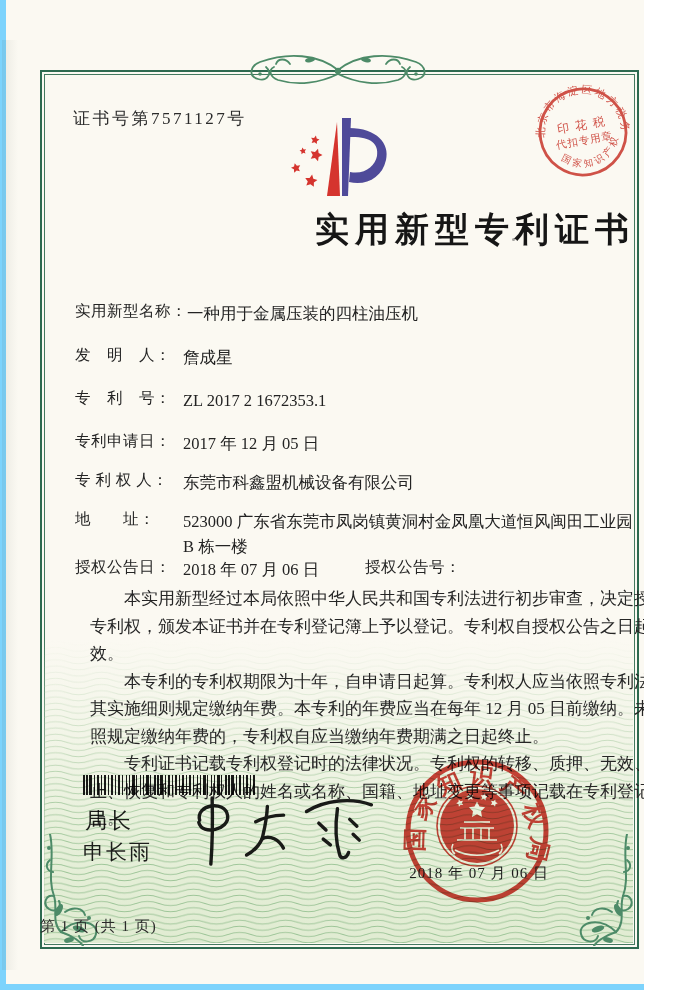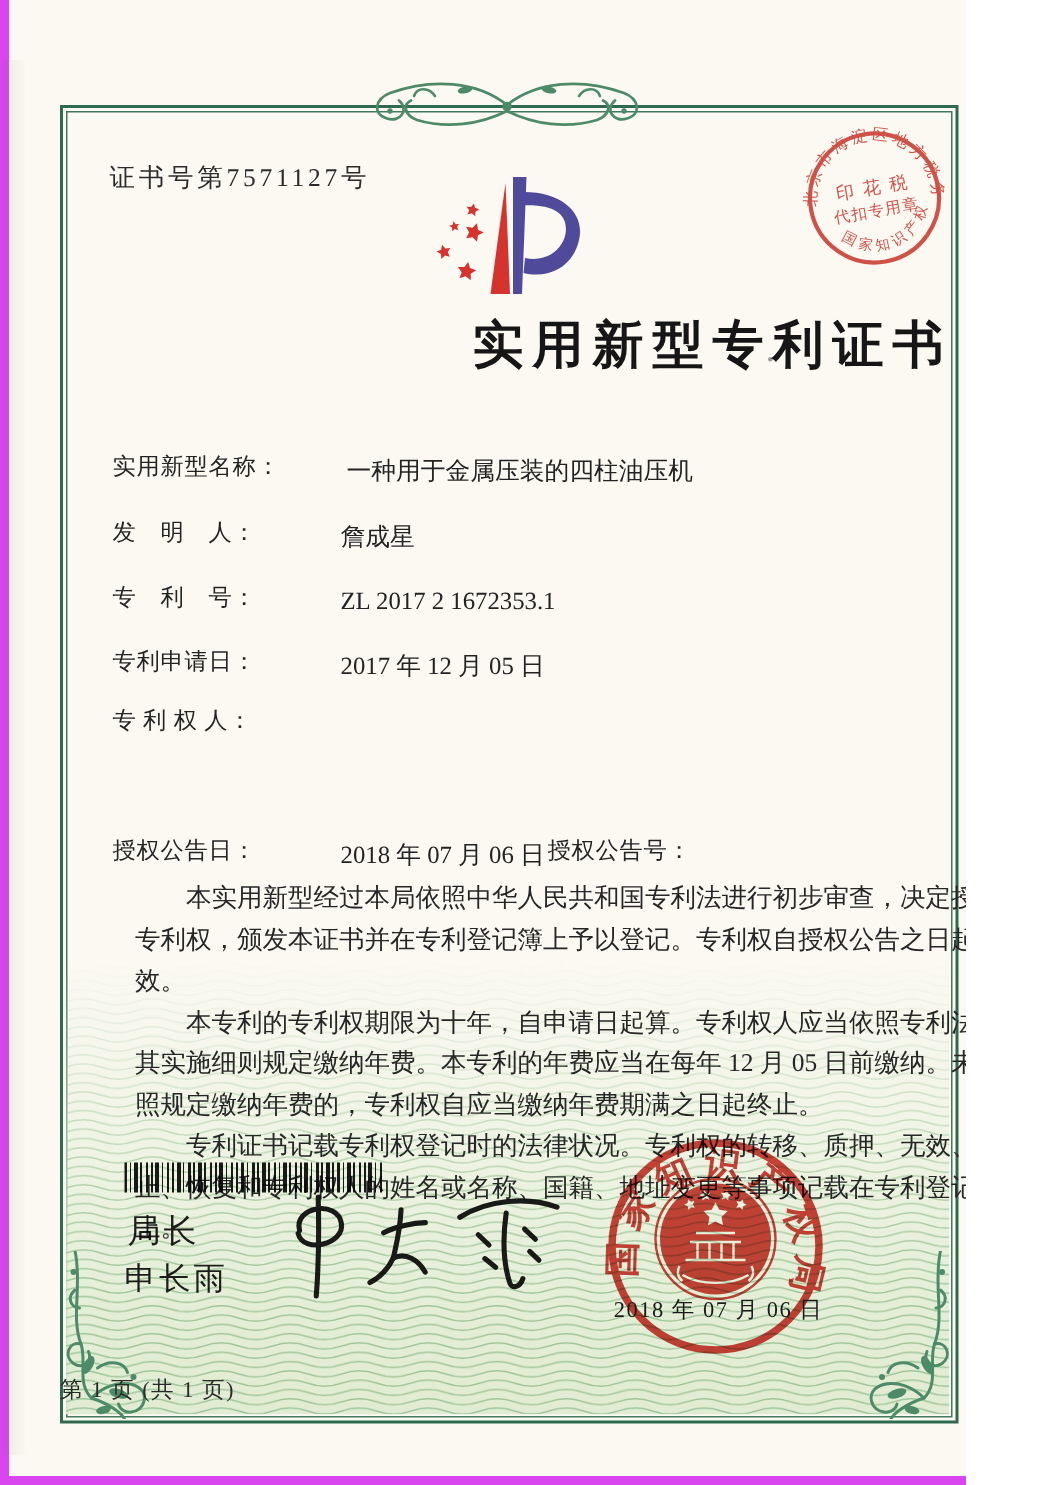--- a/index.html
+++ b/index.html
@@ -1,18 +1,18 @@
 <!DOCTYPE html>
 <html><head>
 <meta charset="utf-8">
 <style>
   html,body{margin:0;padding:0;background:#ffffff;}
   .page{
     position:relative;width:644px;height:990px;overflow:hidden;
-    background:#d946ef;
+    background:#7dd3fc;
     font-family:"Liberation Serif","DejaVu Serif",serif;
     color:#222;
   }
   .paper{
     position:absolute;left:6px;top:0;width:682px;height:984px;
     background:#fbf9f2;
   }
   .paper-edge-right{
     position:absolute;left:686px;top:52px;width:2.5px;height:926px;
     background:#8a948c;opacity:.6;
@@ -36,21 +36,21 @@
   .logo{position:absolute;left:282px;top:104px;width:116px;height:104px;}
   .title{
     position:absolute;left:40px;top:207px;width:595px;
     text-align:right;font-size:34px;font-weight:bold;letter-spacing:6px;
     color:#161616;white-space:nowrap;
   }
   .stamp{
     position:absolute;left:535px;top:84px;width:96px;height:96px;
     transform:rotate(-10deg);mix-blend-mode:multiply;opacity:.92;
   }
-  .frow{position:absolute;left:75px;display:flex;width:563px;font-size:16.5px;color:#232323;gap:44px;}
+  .frow{position:absolute;left:75px;display:flex;width:563px;font-size:16.5px;color:#232323;}
   .f-label{flex:0 0 108px;font-size:15.5px;letter-spacing:.5px;white-space:nowrap;color:#242424;}
   .f-value{flex:1;line-height:25px;}
   .r0{top:301px}.r1{top:345px}.r2{top:388px}.r3{top:431px}.r4{top:470px}
   .r5{top:509px}.r6{top:557px;position:absolute;}
   .pair2{position:absolute;left:290px;top:0;display:flex;white-space:nowrap;}
   .pair2 .f-label{flex:0 0 104px;}
   .paras{
     position:absolute;left:61px;top:585px;width:578px;
     font-size:17px;line-height:27.5px;color:#262626;margin-left:29px;
   }
@@ -217,20 +217,25 @@
   <div class="frow r2">
     <span class="f-label">专　利　号：</span>
     <span class="f-value">ZL 2017 2 1672353.1</span>
   </div>
   <div class="frow r3">
     <span class="f-label">专利申请日：</span>
     <span class="f-value">2017 年 12 月 05 日</span>
   </div>
   <div class="frow r4">
     <span class="f-label">专 利 权 人：</span>
+    <span class="f-value">东莞市科鑫盟机械设备有限公司</span>
+  </div>
+  <div class="frow r5">
+    <span class="f-label">地　　址：</span>
+    <span class="f-value">523000 广东省东莞市凤岗镇黄洞村金凤凰大道恒风闽田工业园 B 栋一楼</span>
   </div>
   <div class="frow r6">
     <span class="f-label">授权公告日：</span>
     <span class="f-value">2018 年 07 月 06 日</span>
     <span class="pair2">
       <span class="f-label">授权公告号：</span>
     </span>
   </div>
 
   <div class="paras">

